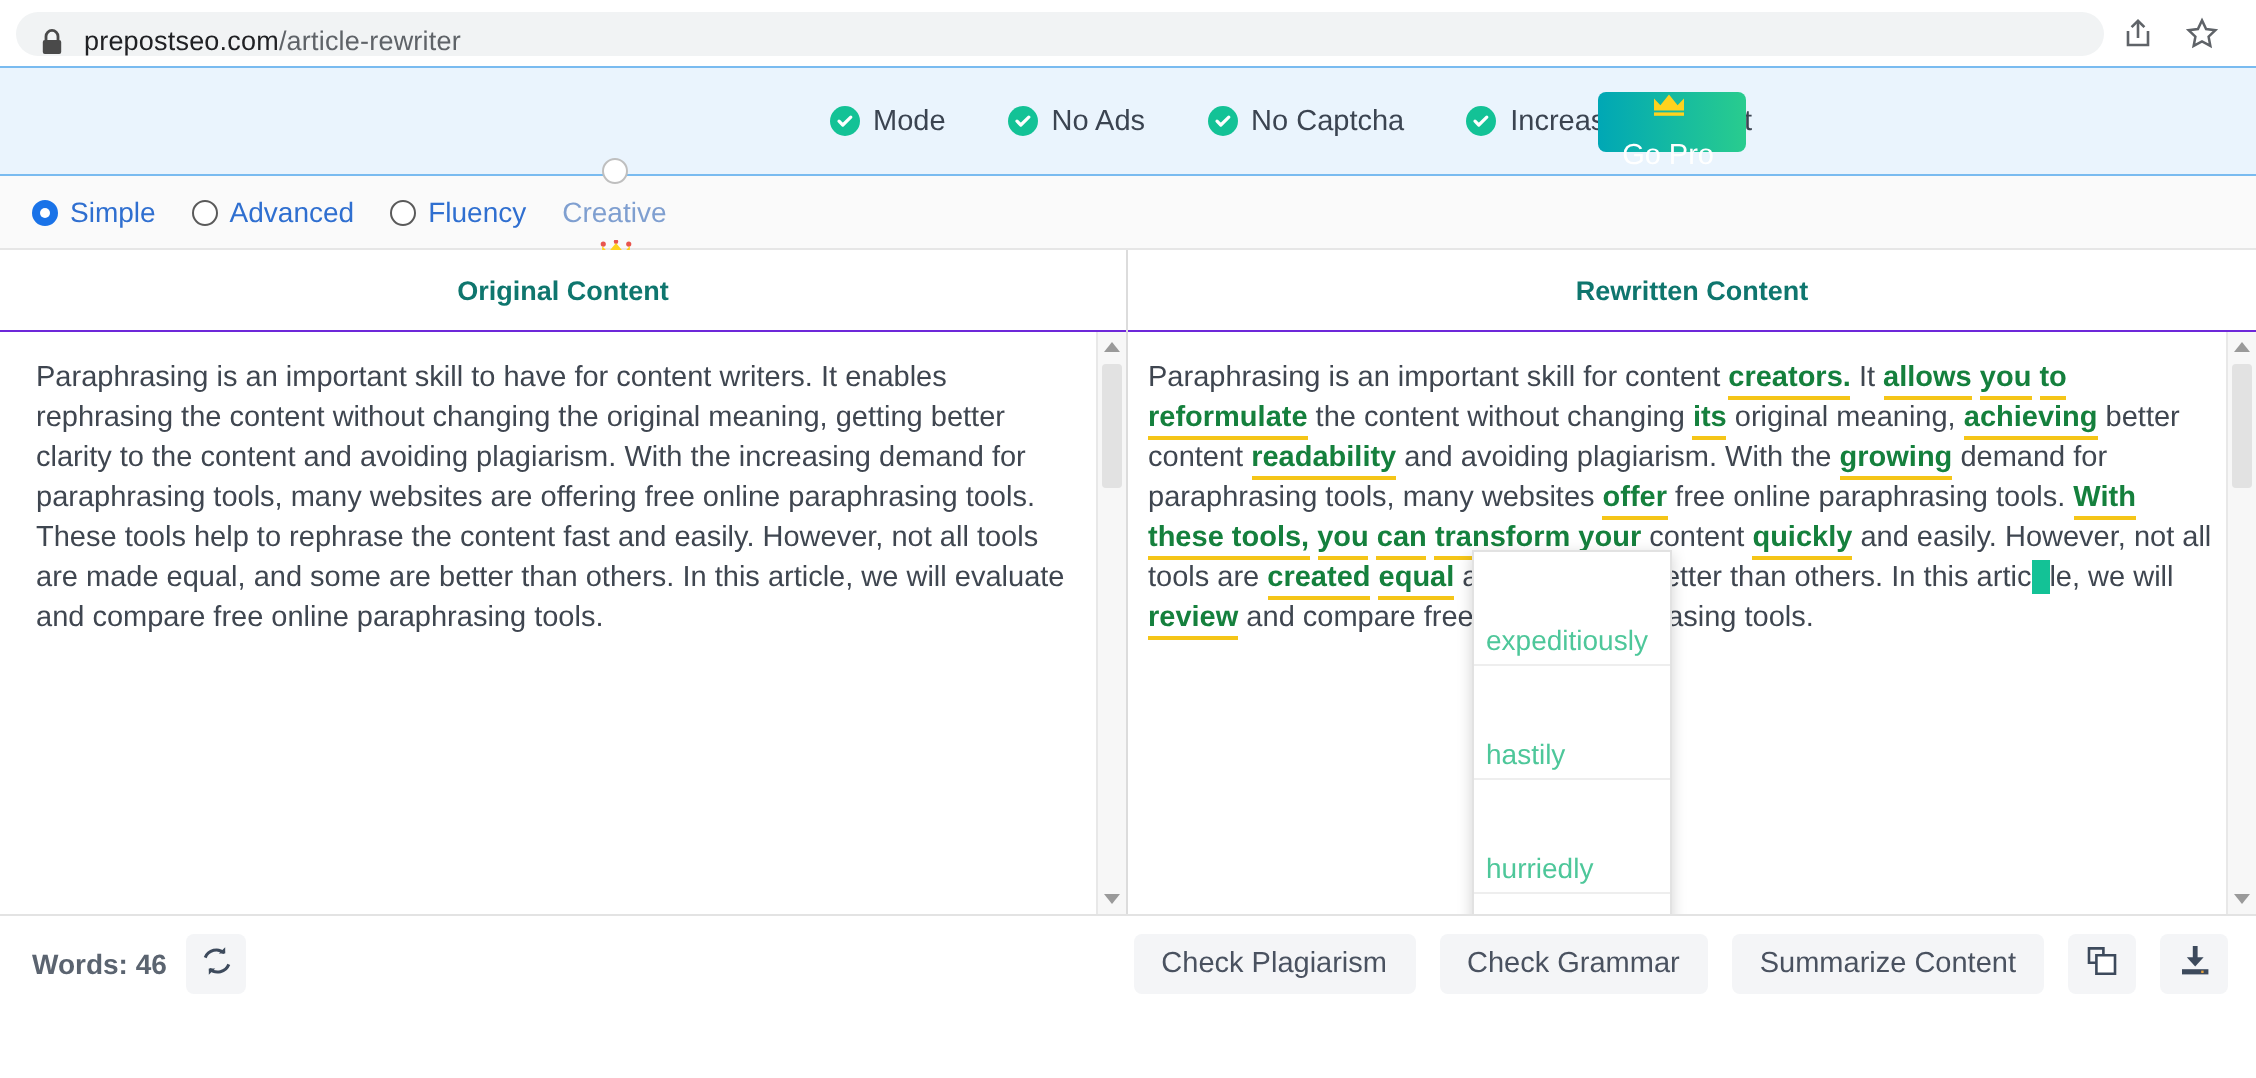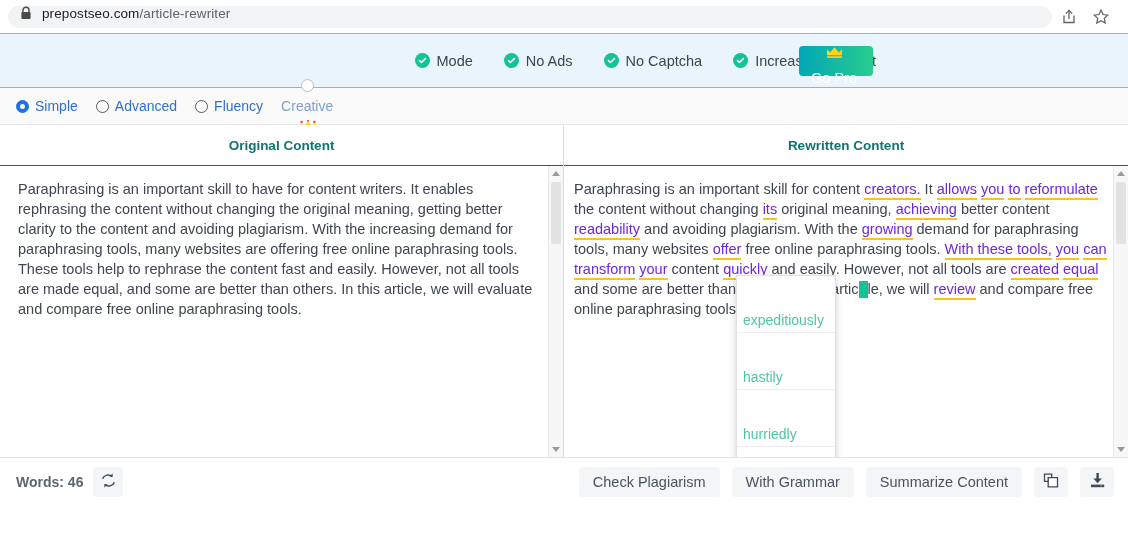--- a/index.html
+++ b/index.html
@@ -19,21 +19,21 @@
     align-items: center;
     padding: 0 8px;
     position: relative;
   }
   .omnibox {
     flex: 1;
     height: 22px;
     background: #f1f3f4;
     border-radius: 13px;
     display: flex;
-    align-items: flex-start;
+    align-items: flex-end;
     padding: 0 12px;
     margin-right: 8px;
   }
   .lock-icon { width: 12px; height: 14px; margin-right: 10px; display:block; }
   .url-text {
     font-size: 13.5px;
     color: #202124;
     letter-spacing: 0.1px;
     white-space: nowrap;
   }
@@ -192,22 +192,22 @@
   .sbar .thumb {
     position: absolute;
     left: 2px; right: 2px;
     top: 16px; height: 62px;
     background: #e2e2e2;
     border-radius: 2px;
   }
 
   
   .mk {
-    font-weight: normal;
-    color: #6d28d9;
+    font-weight: bold;
+    color: #15803d;
     border-bottom: 2px solid #f5c518;
     padding-bottom: 1px;
     text-align: center;
   }
   .caret-block {
     display: inline-block;
     width: 9px; height: 17px;
     background: #13c296;
     vertical-align: -4px;
   }
@@ -428,21 +428,21 @@
       <svg width="17" height="17" viewBox="0 0 17 17">
         <path d="M2.6 6.8a6 6 0 0 1 9.6-2.3" fill="none" stroke="#3d4a5c" stroke-width="1.5"></path>
         <path d="M14.4 10.2a6 6 0 0 1-9.6 2.3" fill="none" stroke="#3d4a5c" stroke-width="1.5"></path>
         <path d="M12.6 1.6v3.2H9.4z" fill="#3d4a5c"></path>
         <path d="M4.4 15.4v-3.2h3.2z" fill="#3d4a5c"></path>
       </svg>
     </span>
   </button>
   <div class="footer-right">
     <button class="action-btn">Check Plagiarism</button>
-    <button class="action-btn">With Grammar</button>
+    <button class="action-btn">Check Grammar</button>
     <button class="action-btn">Summarize Content</button>
     <button class="icon-btn-lg">
       <span>
         <svg width="19" height="19" viewBox="0 0 19 19">
           <path d="M2.5 3.2h7.2v7.2H2.5z" fill="none" stroke="#3d4a5c" stroke-width="1.3"></path>
           <path d="M6.2 6.6h9.3v9.3H6.2z" fill="#fff" stroke="#3d4a5c" stroke-width="1.3"></path>
         </svg>
       </span>
     </button>
     <button class="icon-btn-lg">

